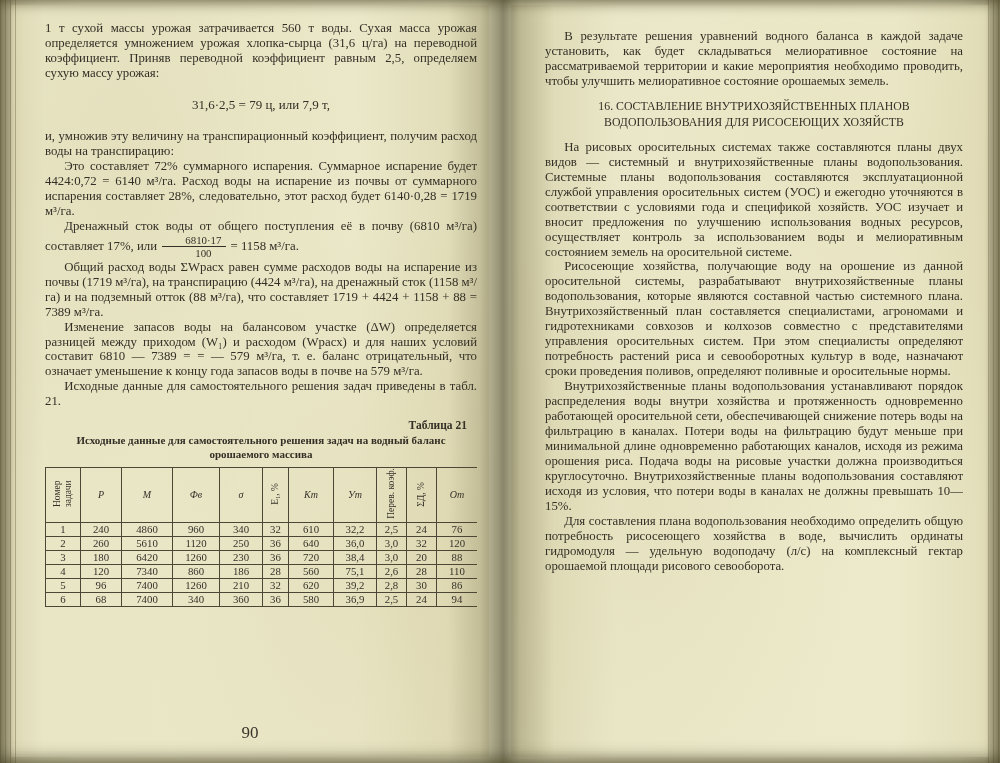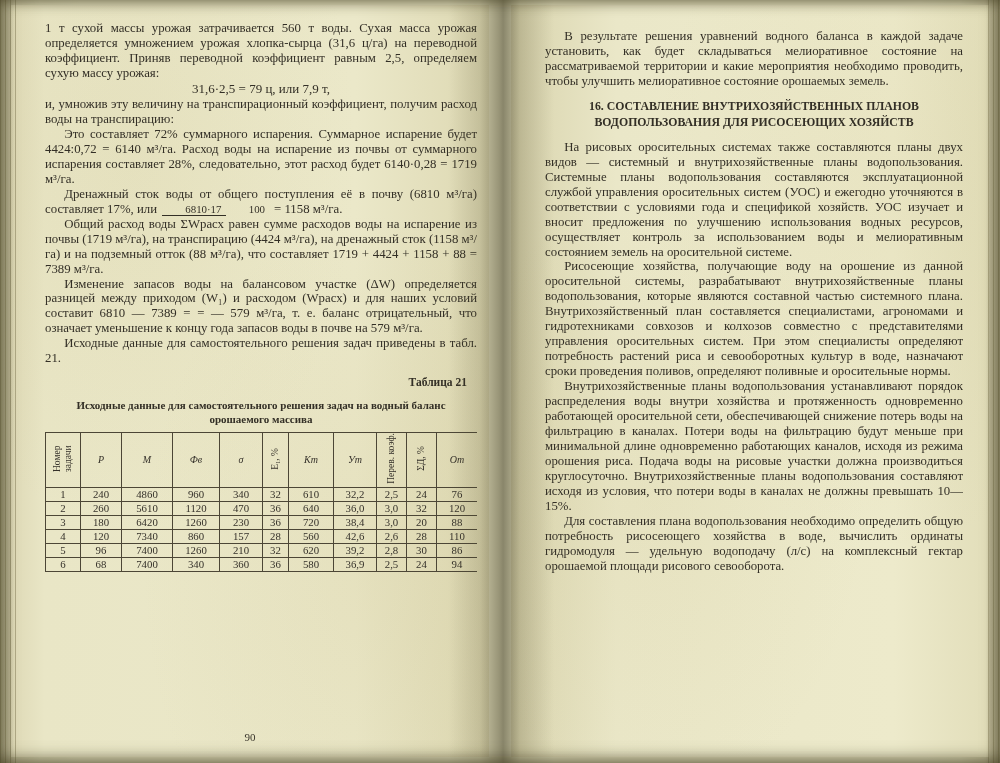--- a/index.html
+++ b/index.html
@@ -47,46 +47,46 @@
   .page-right .content { left: 34px; right: 26px; padding-top: 8px; }
 
   .para {
     margin: 0;
     font-size: 12.8px;
     line-height: 1.17;
     text-indent: 1.5em;
   }
   .noindent { text-indent: 0; }
   .formula {
-    margin: 0 0;
+    margin: 16px 0;
     font-size: 13px;
     text-align: center;
     text-indent: 0;
   }
   .frac {
     display: inline-flex;
-    flex-direction: row;
+    flex-direction: column;
     align-items: center;
     vertical-align: middle;
     font-size: 0.85em;
     line-height: 1.15;
     margin: 0 5px;
   }
   .frac .num { border-bottom: 1px solid #332f26; padding: 0 4px; }
   .frac .den { padding: 0 4px; }
 
   .tbl-caption {
     margin-top: 10px;
     text-align: right;
     font-weight: bold;
     font-size: 11.5px;
     padding-right: 10px;
   }
   .tbl-title {
-    margin: 11px 8px 5px 8px;
+    margin: 3px 8px 5px 8px;
     text-align: center;
     font-weight: bold;
     font-size: 11px;
     line-height: 1.25;
   }
   table.tbl {
     width: 100%;
     border-collapse: collapse;
     table-layout: fixed;
     border: 1.5px solid #4c4636;
@@ -122,28 +122,28 @@
   }
   th.c0 { width: 30px; }  th.c1 { width: 36px; }  th.c2 { width: 46px; }
   th.c3 { width: 42px; text-align: center; }  th.c4 { width: 38px; }  th.c5 { width: 21px; }
   th.c6 { width: 40px; border-radius: 11px; }  th.c7 { width: 38px; margin-top: 44px; }  th.c8 { width: 25px; }
   th.c9 { width: 25px; }  th.c10 { width: 36px; }
 
   .pagenum {
     position: absolute;
     bottom: 14px; left: 0; right: 0;
     text-align: center;
-    font-size: 11px;
+    font-size: 17px;
     color: #3a362c;
   }
 
   .section-heading {
     margin: 10px 4px 9px 4px;
     text-align: center;
-    font-weight: bold;
+    font-weight: normal;
     font-size: 11.8px;
     line-height: 1.35;
     text-indent: 0;
   }
 
   .gutter {
     position: absolute;
     left: 448px; top: 0;
     width: 106px; height: 763px;
     z-index: 5;
@@ -241,21 +241,21 @@
             <td>32,2</td>
             <td>2,5</td>
             <td>24</td>
             <td>76</td>
           </tr>
           <tr>
             <td>2</td>
             <td>260</td>
             <td>5610</td>
             <td>1120</td>
-            <td>470</td>
+            <td>250</td>
             <td>36</td>
             <td>640</td>
             <td>36,0</td>
             <td>3,0</td>
             <td>32</td>
             <td>120</td>
           </tr>
           <tr>
             <td>3</td>
             <td>180</td>
@@ -267,24 +267,24 @@
             <td>38,4</td>
             <td>3,0</td>
             <td>20</td>
             <td>88</td>
           </tr>
           <tr>
             <td>4</td>
             <td>120</td>
             <td>7340</td>
             <td>860</td>
-            <td>157</td>
+            <td>186</td>
             <td>28</td>
             <td>560</td>
-            <td>42,6</td>
+            <td>75,1</td>
             <td>2,6</td>
             <td>28</td>
             <td>110</td>
           </tr>
           <tr>
             <td>5</td>
             <td>96</td>
             <td>7400</td>
             <td>1260</td>
             <td>210</td>

